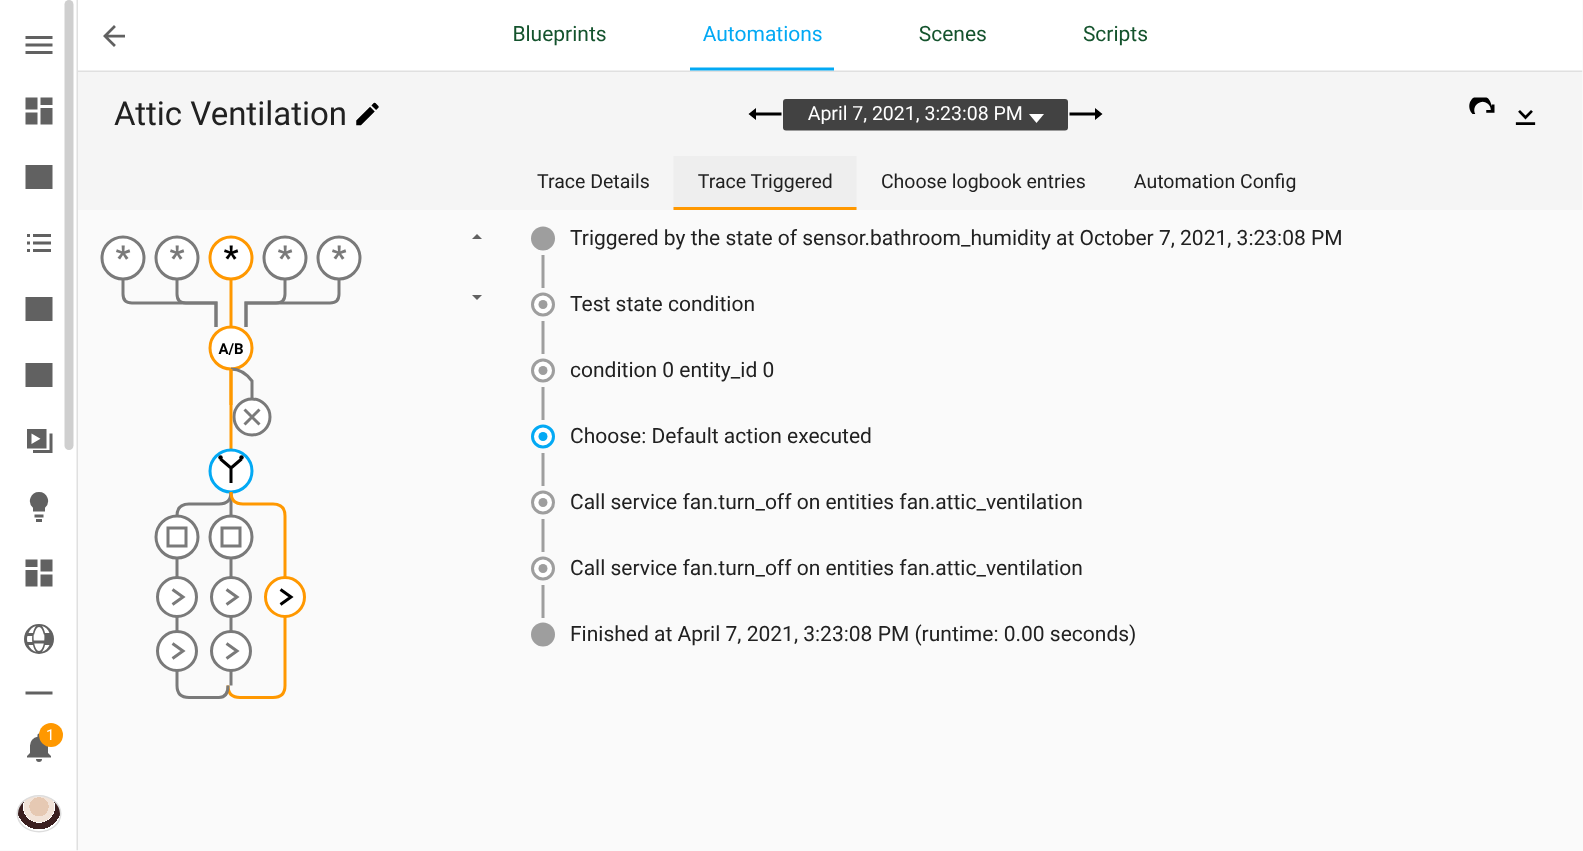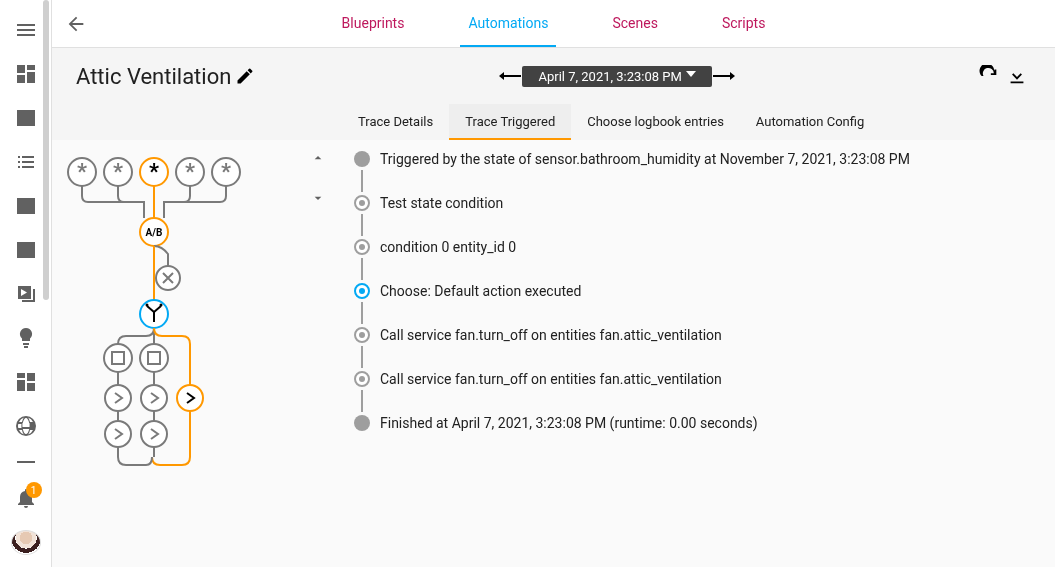--- a/index.html
+++ b/index.html
@@ -13,29 +13,29 @@
 .bell{position:relative}
 .bell .badge{position:absolute;top:-4px;right:-4px;width:16px;height:16px;border-radius:50%;background:#ff9800;color:#fff;font-size:10px;display:flex;align-items:center;justify-content:center}
 .avatar{width:30px;height:30px;border-radius:50%;margin:10px 0 12px;background:radial-gradient(circle at 50% 30%,#e6c9b3 0 30%,#f2e3d8 30% 48%,#fff 48% 50%,#3b1f1f 50% 70%,#fff 70% 100%);border:1px solid #ddd}
 
 .railbar{position:absolute;right:2px;top:0;width:6px;height:300px;background:#cfcfcf;border-radius:3px}
 
 .main{flex:1;display:flex;flex-direction:column}
 .top{height:48px;display:flex;align-items:center;border-bottom:1px solid #e0e0e0;background:#fff}
 .back{width:48px;display:flex;align-items:center;justify-content:center;color:#616161;cursor:pointer}
 .tabs{flex:1;display:flex;justify-content:center;gap:48px}
-.tab{padding:14px 8px;font-size:14px;color:#be185d;cursor:pointer;border-bottom:2px solid transparent;font-weight:400}
+.tab{padding:14px 8px;font-size:14px;color:#14532d;cursor:pointer;border-bottom:2px solid transparent;font-weight:400}
 .tab.active{color:#03a9f4;border-bottom-color:#03a9f4}
 
 .titlebar{height:56px;background:#f5f5f5;display:flex;align-items:center;padding:0 24px;gap:0}
 .title{font-size:22px;font-weight:400}
 .edit{width:28px;height:28px;display:flex;align-items:center;justify-content:center;cursor:pointer}
 .tb-sp{flex:1}
 .nav-arrow{width:24px;display:flex;align-items:center;justify-content:center;cursor:pointer}
-.date{background:#424242;color:#fff;border-radius:2px;padding:3px 16px;font-size:13px;display:flex;align-items:flex-start;gap:4px;cursor:pointer}
+.date{background:#424242;color:#fff;border-radius:2px;padding:3px 16px;font-size:13px;display:flex;align-items:flex-end;gap:4px;cursor:pointer}
 .titlebar .iconbtn{width:28px;height:28px;display:flex;align-items:center;justify-content:center;cursor:pointer;color:#212121}
 
 .subtabs{height:36px;background:#f5f5f5;display:flex;align-items:stretch;padding-left:290px}
 .sub{padding:0 16px;display:flex;align-items:center;font-size:13px;color:#212121;cursor:pointer;border-bottom:2px solid transparent}
 .sub.active{background:#eee;border-bottom-color:#ff9800}
 
 .content{flex:1;display:flex;overflow:hidden}
 .graph{width:290px;position:relative;padding:12px 8px}
 .chev{position:absolute;right:14px;width:20px;height:20px;display:flex;align-items:center;justify-content:center;cursor:pointer;color:#616161}
 .chev.up{top:8px}.chev.down{top:48px}
@@ -297,21 +297,21 @@
 
           <path d="M58 295 v10 q0 8 8 8 H86 q6 0 6 -8" fill="none" stroke="#7a7a7a" stroke-width="2"></path>
           <path d="M94 295 v10" stroke="#7a7a7a" stroke-width="2"></path>
         </svg>
       </div>
 
       <div class="timeline">
         <div id="tl">
             <div class="tl-row">
               <div class="dot solid"></div>
-              <span>Triggered by the state of sensor.bathroom_humidity at November 7, 2021, 3:23:08 PM</span>
+              <span>Triggered by the state of sensor.bathroom_humidity at October 7, 2021, 3:23:08 PM</span>
             </div>
             <div class="tl-row sp">
               <div class="vline"></div>
             </div>
             <div class="tl-row">
               <div class="dot ring"></div>
               <span>Test state condition</span>
             </div>
             <div class="tl-row sp">
               <div class="vline"></div>

